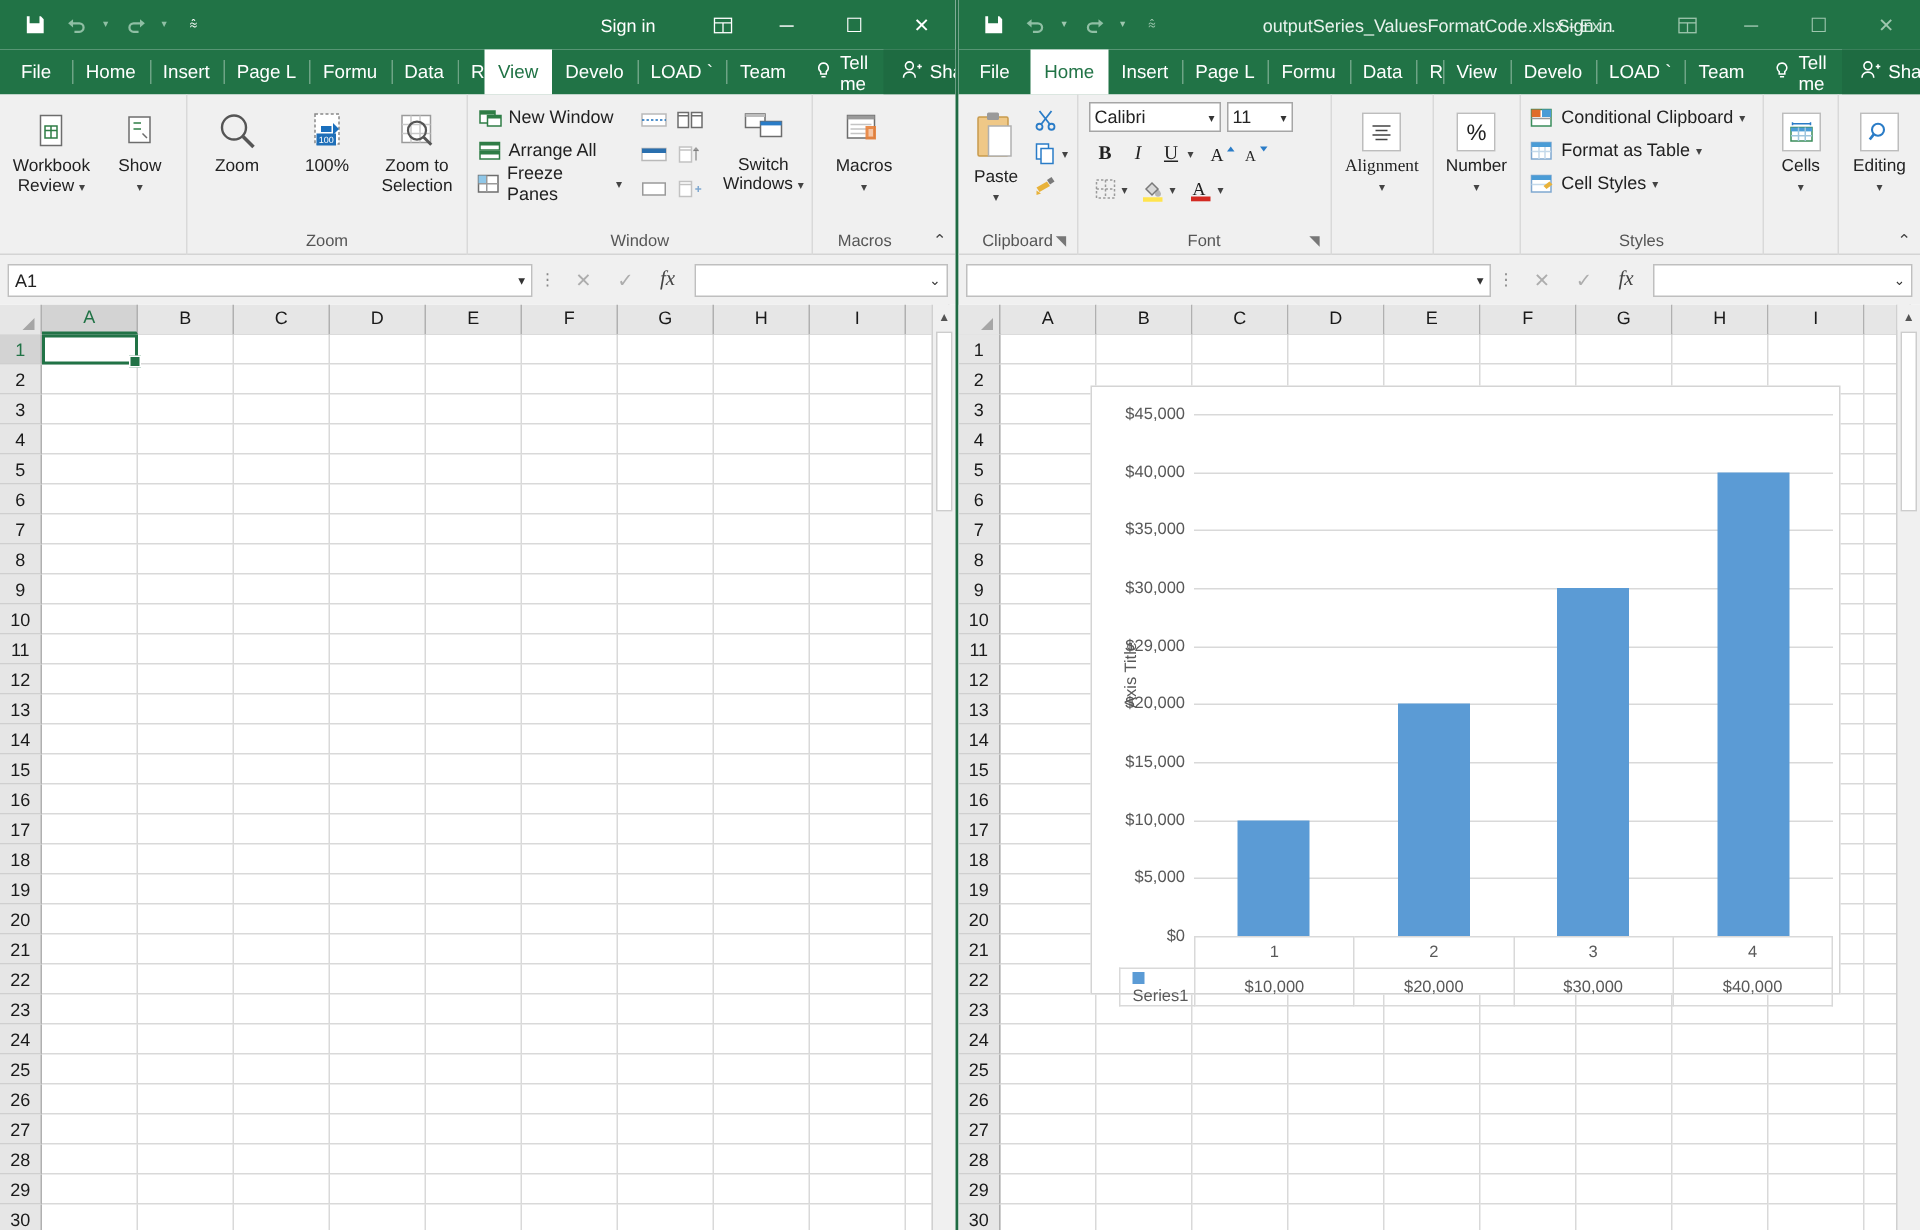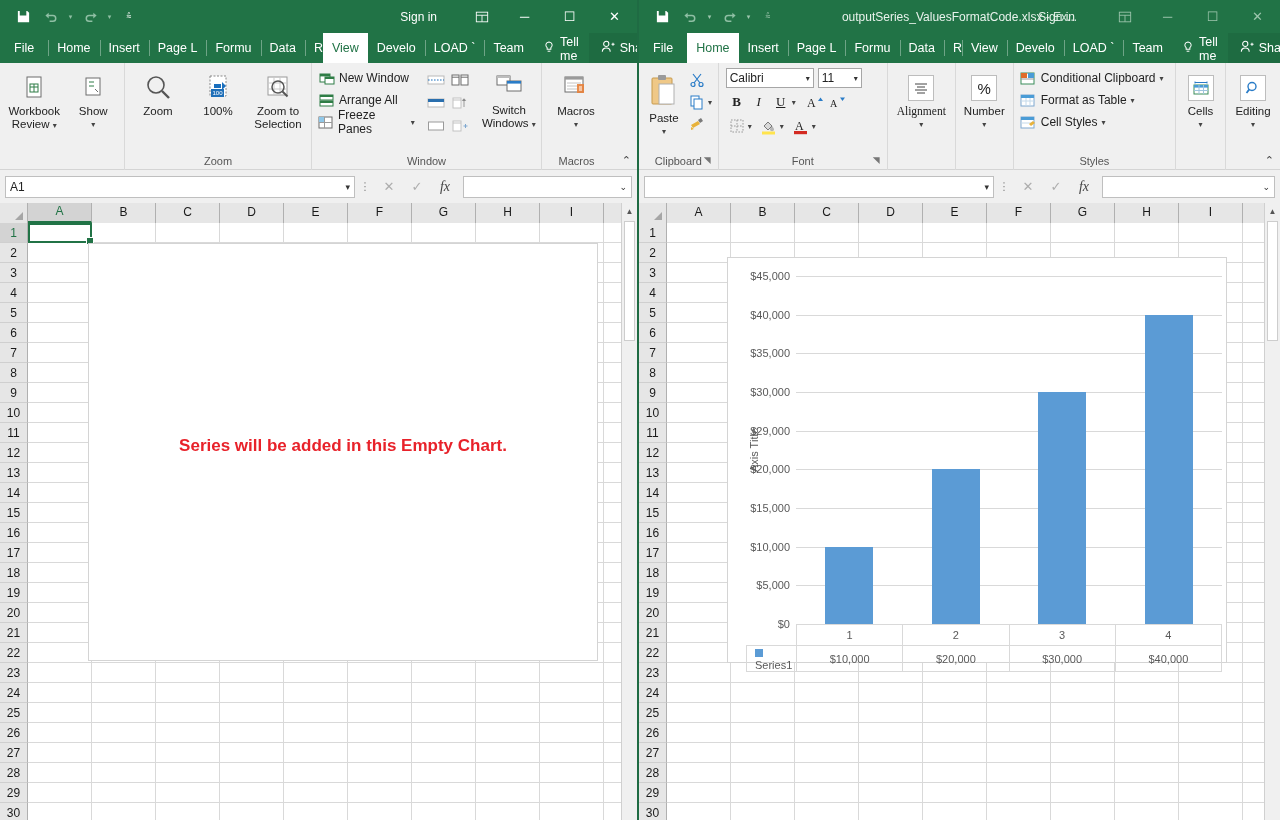--- a/index.html
+++ b/index.html
@@ -879,23 +879,20 @@
               <div class="cell" style="width: 64px;"></div>
               <div class="cell" style="width: 64px;"></div>
               <div class="cell" style="width: 64px;"></div>
               <div class="cell" style="width: 64px;"></div>
               <div class="cell" style="width: 64px;"></div>
               <div class="cell" style="width: 64px;"></div>
               <div class="cell" style="width: 30px;"></div>
             </div>
           <div class="selbox" style="left:0;top:0;width:64px;height:20px;"></div>
 
-          <div class="chartobj" style="left:60px;top:20px;width:510px;height:418px;">
-            <div class="empty-chart-text" style="top:192px;">Series will be added in this Empty Chart.</div>
-          </div>
         </div>
       </div>
       <div class="vscroll" style="position:absolute;right:0;top:0;bottom:0;width:16px;">
         <div class="arrow">▲</div>
         <div class="thumb" style="top:18px;height:120px;"></div>
       </div>
     </div>
   </div>
 
   <div class="xl-window xl-right">

